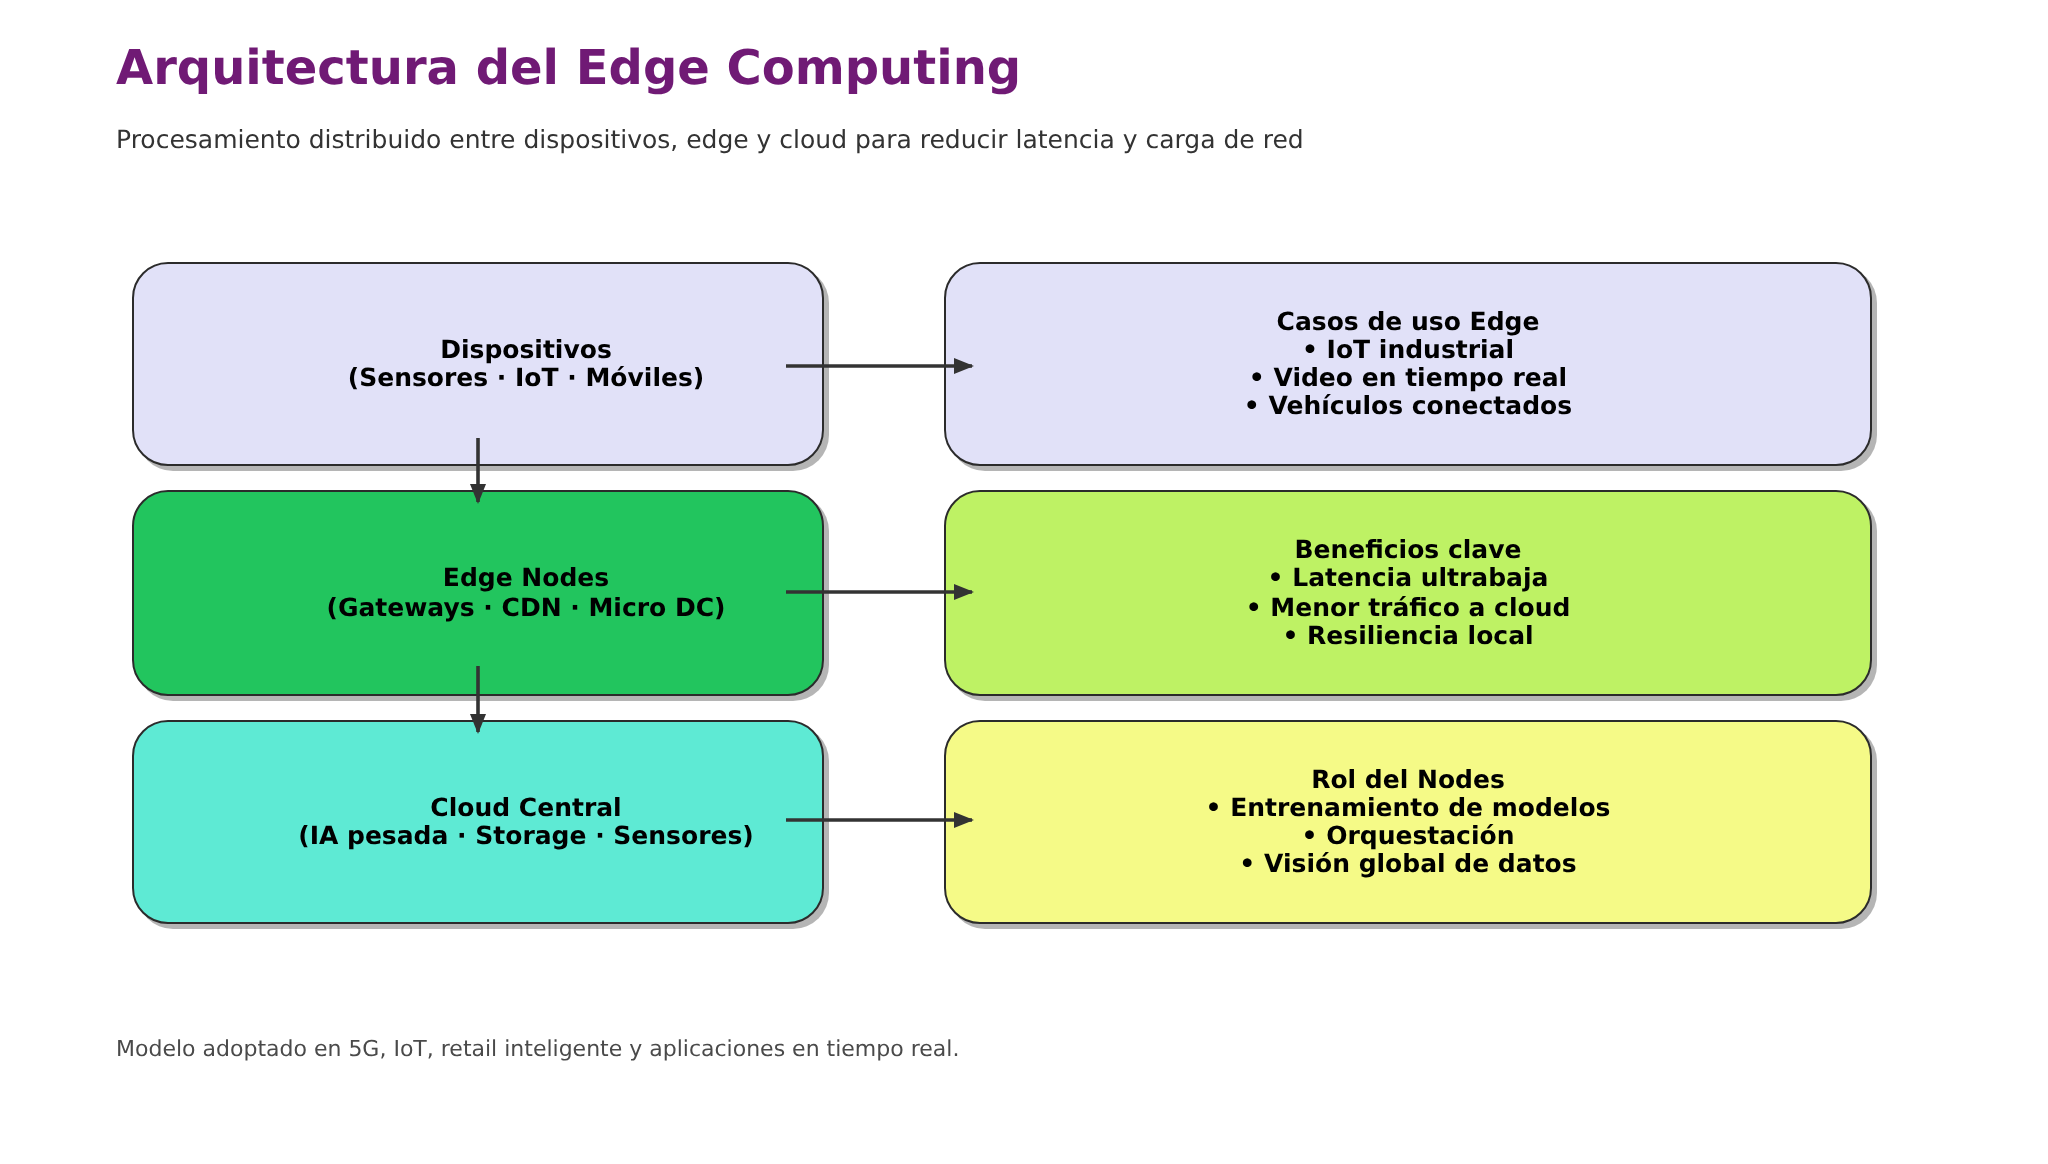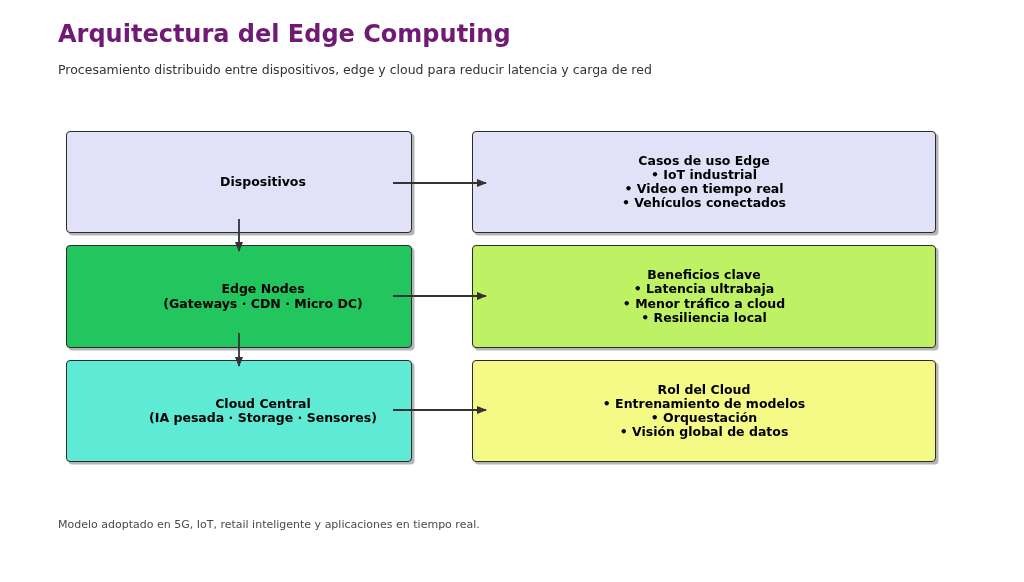--- a/index.html
+++ b/index.html
@@ -26,21 +26,21 @@
   }
   .footnote {
     position: absolute;
     left: 58px; top: 518px;
     font-size: 11px;
     color: #4a4a4a;
   }
   .box {
     position: absolute;
     border: 1.5px solid #2b2b2b;
-    border-radius: 4px;
+    border-radius: 18px;
     box-shadow: 2.5px 2.5px 0 rgba(90,90,90,0.45);
     display: flex;
     flex-direction: column;
     align-items: center;
     justify-content: center;
     text-align: center;
     color: #000000;
     font-weight: 700;
     font-size: 12.5px;
     line-height: 14.2px;
@@ -61,20 +61,21 @@
 </head>
 <body>
 
 <div class="canvas">
 
   <div class="page-title">Arquitectura del Edge Computing</div>
   <div class="page-subtitle">Procesamiento distribuido entre dispositivos, edge y cloud para reducir latencia y carga de red</div>
 
   <div class="box col-left row-1" style="background: rgb(225, 225, 248);">
     <div>Dispositivos</div>
+    <div>(Sensores · IoT · Móviles)</div>
   </div>
   <div class="box col-right row-1" style="background: rgb(225, 225, 248);">
     <div>Casos de uso Edge</div>
     <div>• IoT industrial</div>
     <div>• Video en tiempo real</div>
     <div>• Vehículos conectados</div>
   </div>
 
   <div class="box col-left row-2" style="background: #22c55e;">
     <div>Edge Nodes</div>
@@ -85,21 +86,21 @@
     <div>• Latencia ultrabaja</div>
     <div>• Menor tráfico a cloud</div>
     <div>• Resiliencia local</div>
   </div>
 
   <div class="box col-left row-3" style="background: #5eead4;">
     <div>Cloud Central</div>
     <div>(IA pesada · Storage · Sensores)</div>
   </div>
   <div class="box col-right row-3" style="background: rgb(245, 250, 135);">
-    <div>Rol del Cloud</div>
+    <div>Rol del Nodes</div>
     <div>• Entrenamiento de modelos</div>
     <div>• Orquestación</div>
     <div>• Visión global de datos</div>
   </div>
 
   <svg class="arrows-layer" viewBox="0 0 1024 582" xmlns="http://www.w3.org/2000/svg">
     <defs>
       <marker id="ah" markerUnits="userSpaceOnUse" markerWidth="11" markerHeight="9" refX="9" refY="4" orient="auto">
         <path d="M0,0 L10,4 L0,8 z" fill="#333333"></path>
       </marker>

